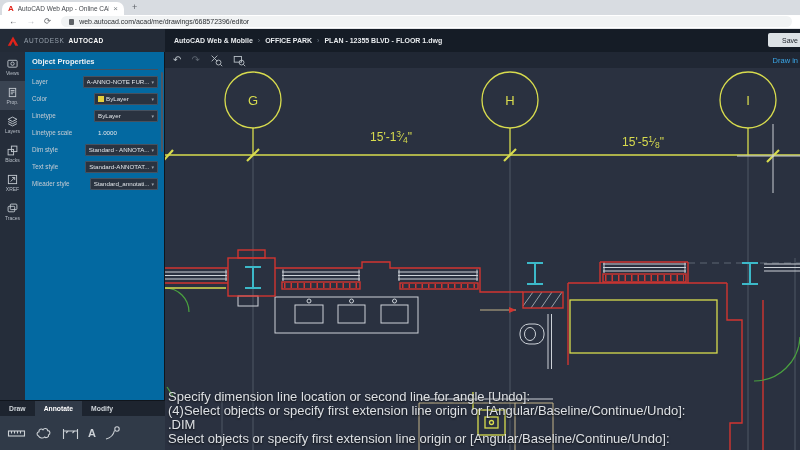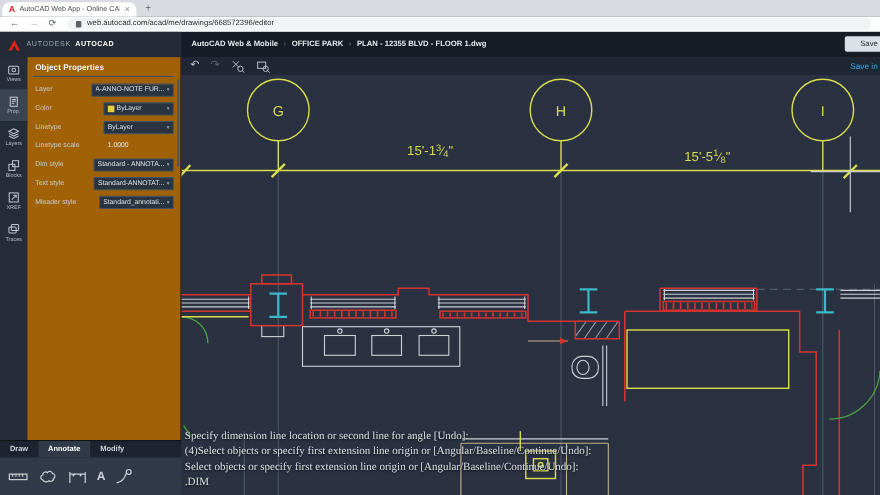--- a/index.html
+++ b/index.html
@@ -35,21 +35,21 @@
              border:none; border-radius:2px; font-size:7px; color:#20262e; font-family:inherit; }
 
   
   .rail { position:absolute; left:0; top:52px; width:25px; height:348px; background:#252d3a; }
   .rail-item { height:29px; display:flex; flex-direction:column; align-items:center; justify-content:center; gap:1px; }
   .rail-item.active { background:#3a4452; }
   .rail-ic { width:11px; height:11px; stroke:#c2c8cf; fill:none; stroke-width:1; }
   .rail-label { font-size:5px; color:#b8bfc8; }
 
   
-  .panel { position:absolute; left:25px; top:52px; width:140px; height:348px; background:#a16207;
+  .panel { position:absolute; left:25px; top:52px; width:140px; height:348px; background:#0369a1;
            border-right:1px solid #10151c; }
   .ptitle { position:absolute; left:7px; top:5px; font-size:7.5px; font-weight:bold; color:#eef1f4; }
   .psep { position:absolute; left:5px; top:17px; width:128px; height:1px; background:#46505e; }
   .pscroll { position:absolute; right:1px; top:20px; width:2px; height:80px; background:#4d5764; border-radius:1px; }
   .prow { position:absolute; left:7px; width:126px; height:15px; display:flex; align-items:center; }
   .plabel { width:62px; font-size:6.3px; color:#c6ccd3; }
   .pfield { flex:1; height:12px; background:#2a3340; border:1px solid #46515f; border-radius:1px;
             display:flex; align-items:center; padding:0 3px; gap:2px; }
   .pfield.plain { background:transparent; border-color:transparent; }
   .pvalue { flex:1; font-size:6.2px; color:#e2e6ea; white-space:nowrap; overflow:hidden; }
@@ -75,22 +75,22 @@
   .cicon { font-size:10px; color:#b9c0c7; line-height:1; }
   .cicon.disabled { color:#5d6671; }
   .zic { width:13px; height:13px; stroke:#b9c0c7; fill:none; stroke-width:1.1; }
   .openin { position:absolute; right:2px; top:56px; font-size:7.5px; color:#3aa7e8; white-space:nowrap; }
   .bub { font-size:13px; fill:#d8dc4e; text-anchor:middle; font-family:"Liberation Sans",sans-serif; }
   .dim { position:absolute; width:130px; text-align:center; color:#d8dc4e; font-size:12px; white-space:nowrap; }
   .dim .fnum { font-size:8.5px; position:relative; top:-4px; }
   .dim .fslash { font-size:11px; }
   .dim .fden { font-size:8.5px; position:relative; top:2px; }
   .cmd { position:absolute; left:168px; top:390px; width:470px; }
-  .cmdline { font-size:10px; color:#dde0e4; line-height:13.9px; white-space:nowrap;
-             text-shadow:0 1px 2px rgba(0,0,0,.75);font-family:Liberation Serif, serif; }
+  .cmdline { font-size:13px; color:#dde0e4; line-height:13.9px; white-space:nowrap;
+             text-shadow:0 1px 2px rgba(0,0,0,.75); }
 </style>
 </head>
 <body>
 
 <div class="root">
 
   <div class="tabstrip">
     <div class="btab">
       <span class="favicon">A</span>
       <span class="tabtitle">AutoCAD Web App - Online CAD</span>
@@ -369,27 +369,27 @@
         <circle cx="10.5" cy="10.5" r="3"></circle>
         <line x1="12.7" y1="12.7" x2="15" y2="15"></line>
     </svg>
     <svg class="zic" viewBox="0 0 16 16">
       <rect x="1.5" y="3" width="9" height="7"></rect>
         <circle cx="10.5" cy="10.5" r="3"></circle>
         <line x1="12.7" y1="12.7" x2="15" y2="15"></line>
     </svg>
   </div>
 
-  <span class="openin">Save in</span>
+  <span class="openin">Draw in</span>
 
   <div class="cmd">
     <div class="cmdline">Specify dimension line location or second line for angle [Undo]:</div>
     <div class="cmdline">(4)Select objects or specify first extension line origin or [Angular/Baseline/Continue/Undo]:</div>
+    <div class="cmdline">.DIM</div>
     <div class="cmdline">Select objects or specify first extension line origin or [Angular/Baseline/Continue/Undo]:</div>
-    <div class="cmdline">.DIM</div>
   </div>
 
   <div class="ribbontabs">
     <div class="rtab">Draw</div>
     <div class="rtab active">Annotate</div>
     <div class="rtab">Modify</div>
   </div>
 
   <div class="toolsrow">
     <div class="tool">

